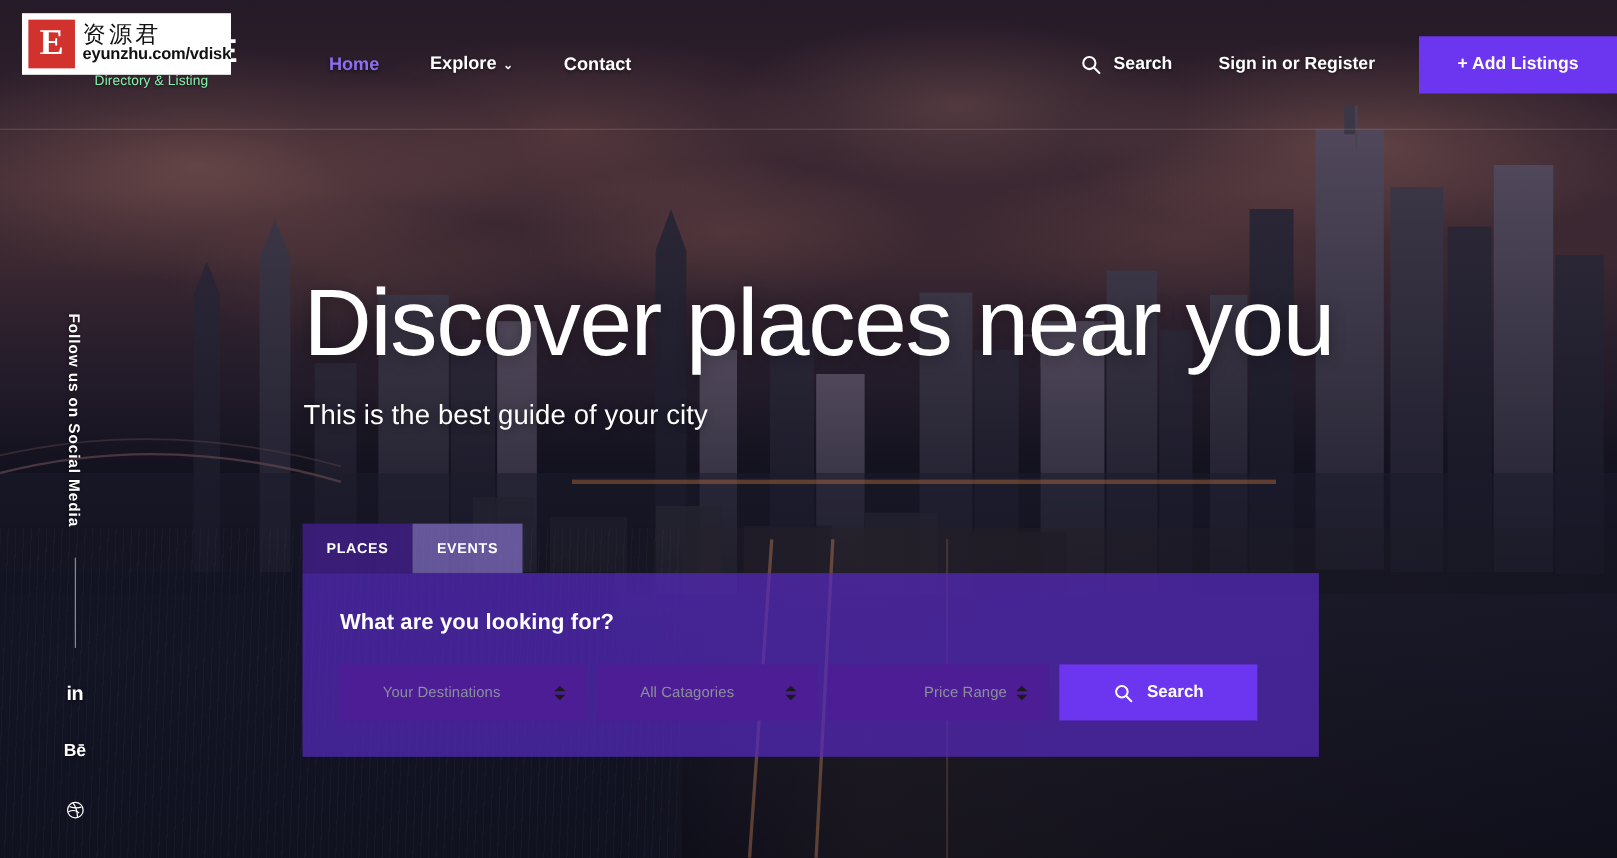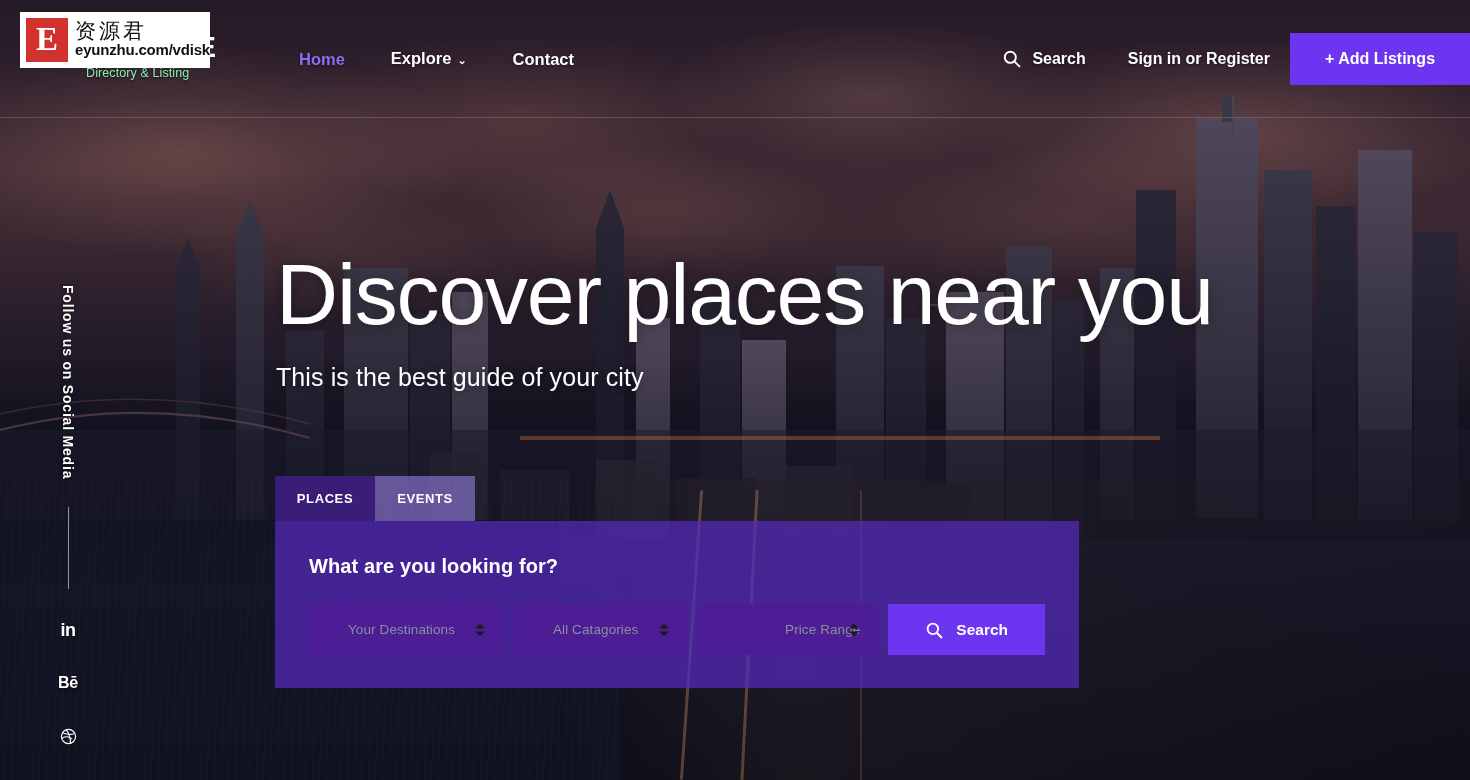--- a/index.html
+++ b/index.html
@@ -135,21 +135,21 @@
     color: #ffffff; font-size: 16px; font-weight: 600; cursor: pointer;
     padding: 0 22px;
     text-shadow: 0 1px 3px rgba(0,0,0,0.45);
   }
   .hdr-signin {
     color: #ffffff; font-size: 16px; font-weight: 600; cursor: pointer;
     padding: 0 20px; white-space: nowrap;
     text-shadow: 0 1px 3px rgba(0,0,0,0.45);
   }
   .btn-add {
-    margin-right: 0;
+    margin-left: 20px; margin-right: 0;
     width: 180px; height: 52px;
     background: #6c35ef; color: #ffffff;
     font-size: 16px; font-weight: 700;
     display: flex; align-items: center; justify-content: center;
     cursor: pointer; border: none;
     font-family: "Liberation Sans", sans-serif;
   }
 
   .ico { display: inline-flex; align-items: center; }
 
@@ -198,21 +198,21 @@
   .tab {
     width: 100px; height: 45px;
     display: flex; align-items: center; justify-content: center;
     font-size: 13px; font-weight: 700; letter-spacing: 0.6px;
     color: #ffffff; cursor: pointer;
   }
   .tab.active { background: rgba(61,30,130,0.88); }
   .tab.inactive { background: rgba(146,122,221,0.62); width: 100px; }
 
   .panel {
-    width: 804px; height: 167px;
+    width: 924px; height: 167px;
     background: rgba(86,42,190,0.72);
     padding: 34px 34px 0 34px;
   }
   .panel-title {
     font-size: 20px; font-weight: 700; color: #ffffff; letter-spacing: 0.1px;
   }
   .form-row { display: flex; margin-top: 26px; gap: 10px; }
 
   .field {
     position: relative;

